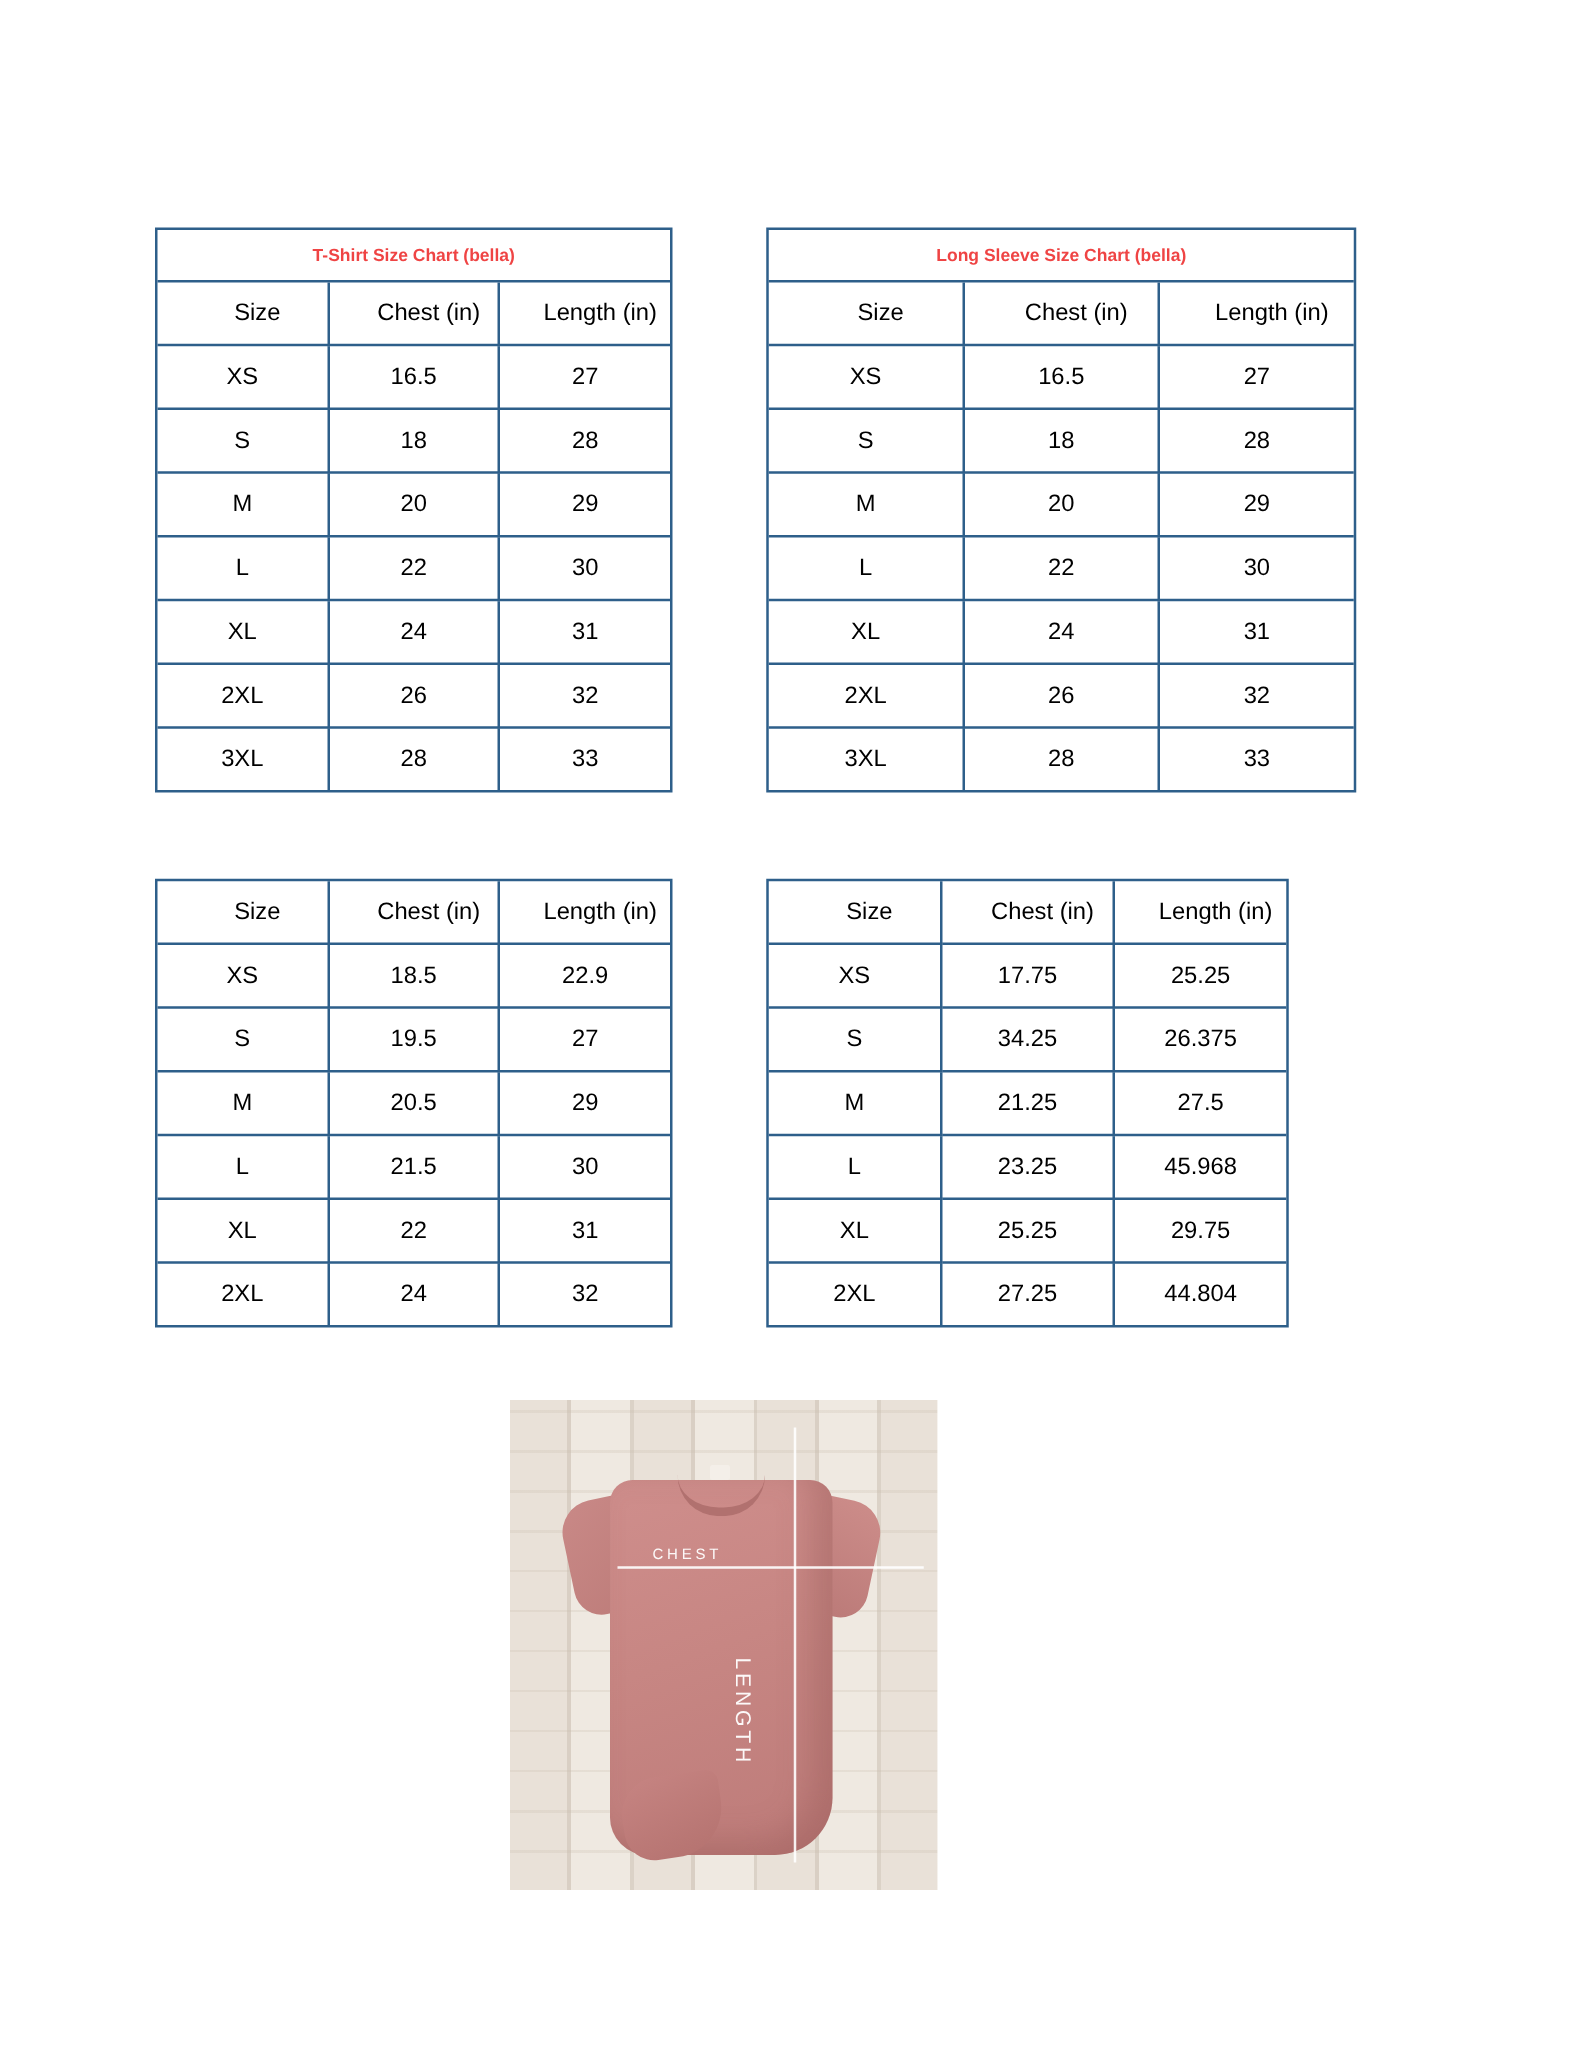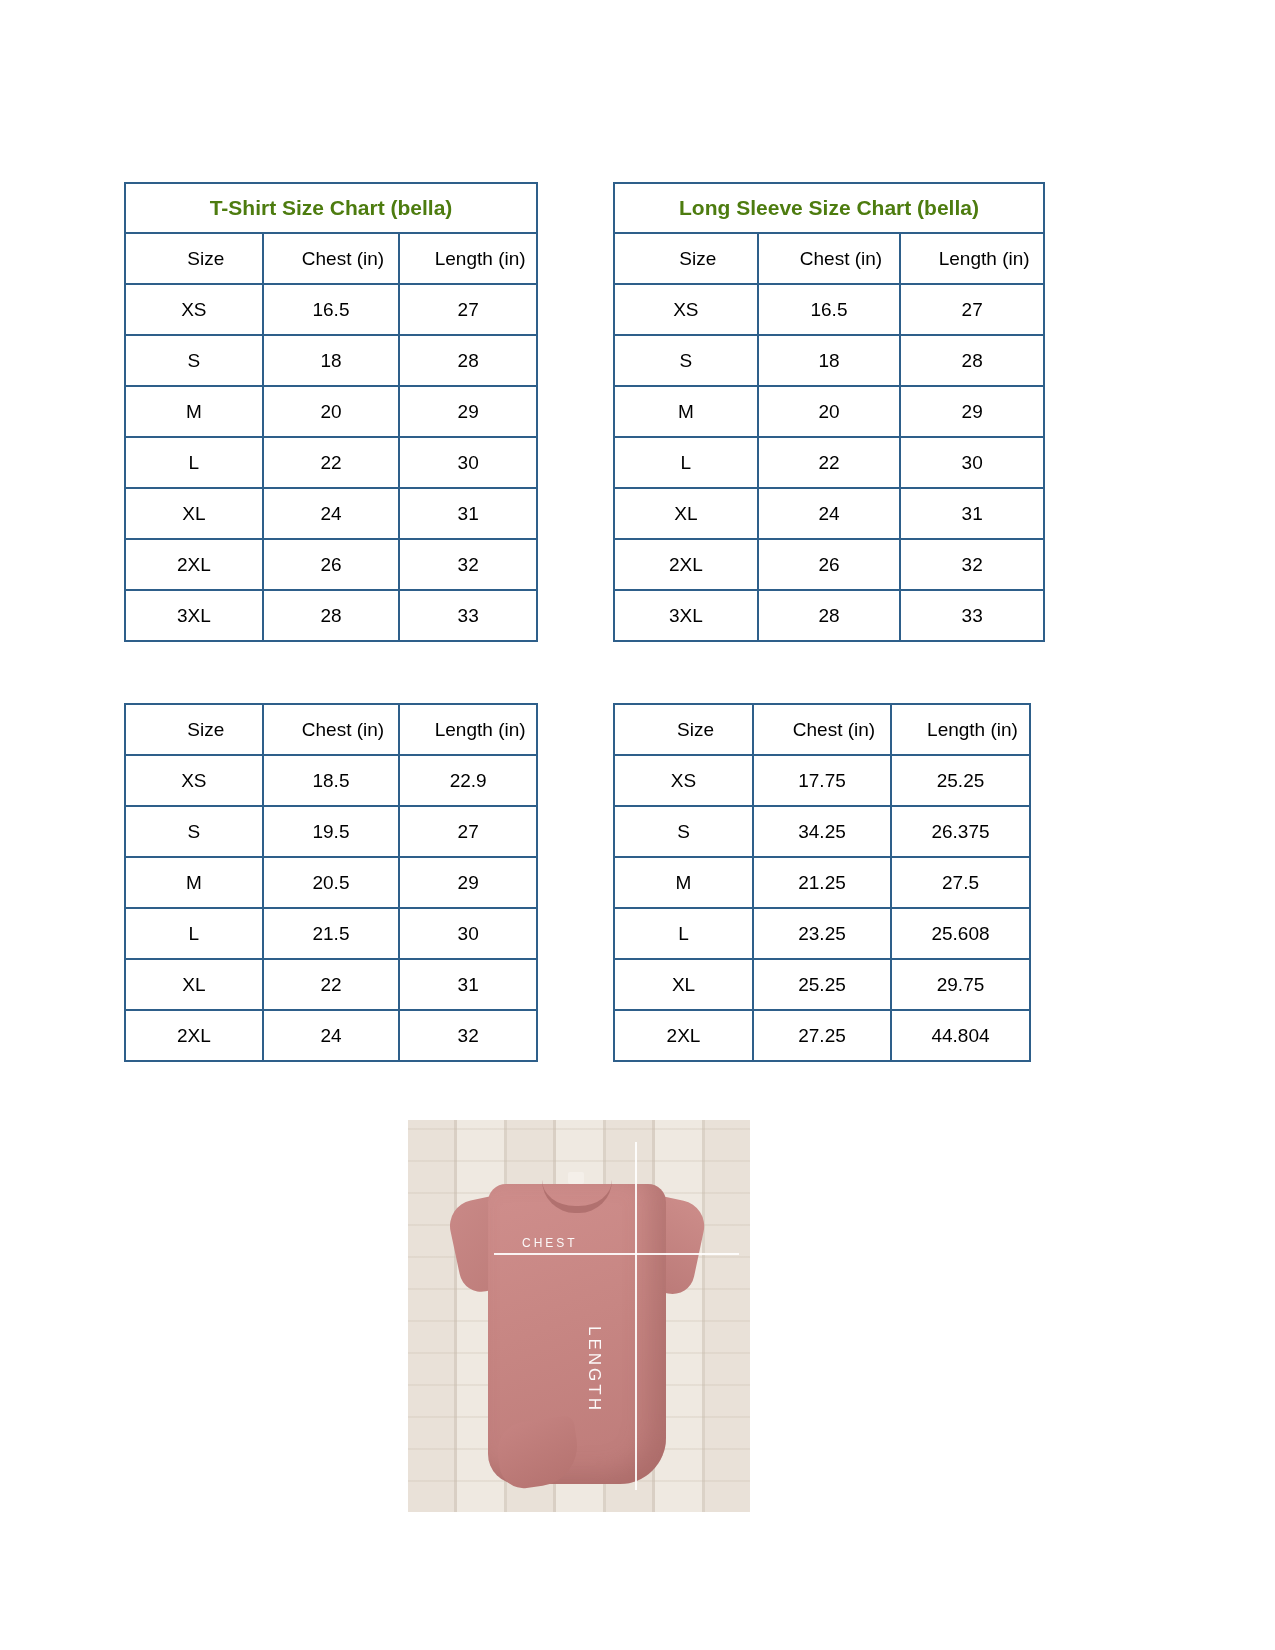--- a/index.html
+++ b/index.html
@@ -24,23 +24,23 @@
 
   .chart-block {
     position: absolute;
     border: 2px solid #2e5f8a;
     box-sizing: border-box;
     background: #ffffff;
   }
 
   .chart-title {
     text-align: center;
-    font-size: 21px;
+    font-size: 14px;
     font-weight: bold;
-    color: #4d7c0f;
+    color: #ef4444;
     padding: 12px 4px 12px 4px;
     border-bottom: 2px solid #2e5f8a;
     box-sizing: border-box;
     line-height: 1.15;
   }
 
   table.size-table {
     border-collapse: collapse;
     width: 100%;
     table-layout: fixed;
@@ -71,21 +71,21 @@
   }
   table.size-table tr:last-child td {
     border-bottom: none;
   }
   table.size-table tr:first-child th {
     border-top: none;
   }
 
   
   #block-tshirt    { left: 124px; top: 182px;  width: 414px; }
-  #block-longsleeve{ left: 613px; top: 182px;  width: 432px; }
+  #block-longsleeve{ left: 613px; top: 182px;  width: 472px; }
   #block-sweatshirt{ left: 124px; top: 703px;  width: 414px; }
   #block-hoodie    { left: 613px; top: 703px;  width: 418px; }
 
   
   .photo-wrap {
     position: absolute;
     left: 408px;
     top: 1120px;
     width: 342px;
     height: 392px;
@@ -384,21 +384,21 @@
           <td>26.375</td>
         </tr>
         <tr>
           <td>M</td>
           <td>21.25</td>
           <td>27.5</td>
         </tr>
         <tr>
           <td>L</td>
           <td>23.25</td>
-          <td>25.608</td>
+          <td>45.968</td>
         </tr>
         <tr>
           <td>XL</td>
           <td>25.25</td>
           <td>29.75</td>
         </tr>
         <tr>
           <td>2XL</td>
           <td>27.25</td>
           <td>44.804</td>

